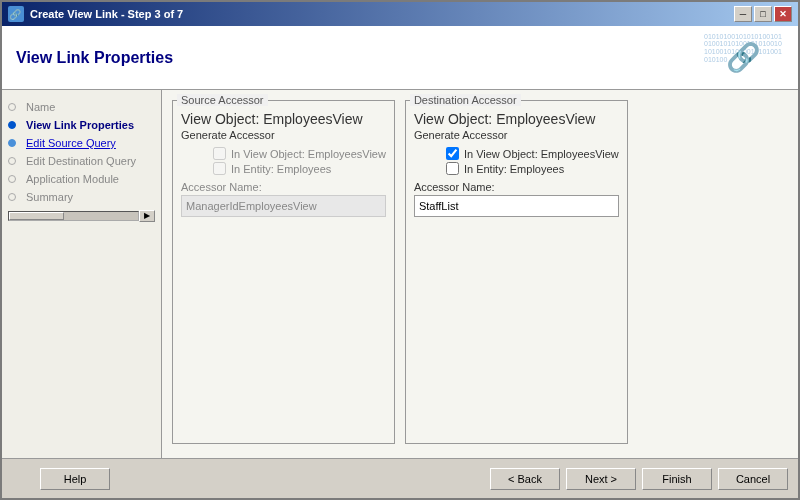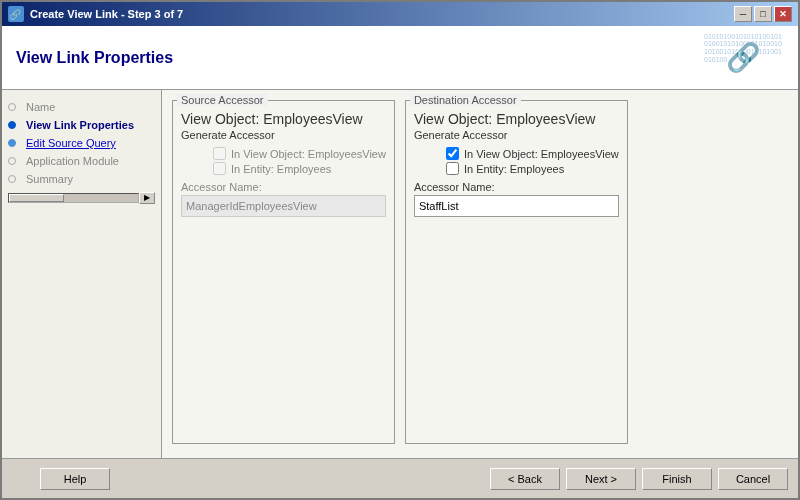--- a/index.html
+++ b/index.html
@@ -308,20 +308,24 @@
       <div class="sidebar-item active">
         <span class="bullet bullet-active"></span>
         <span>View Link Properties</span>
       </div>
 
       <div class="sidebar-item link">
         <span class="bullet bullet-done"></span>
         <span>Edit Source Query</span>
       </div>
 
+      <div class="sidebar-item">
+        <span class="bullet bullet-empty"></span>
+        <span>Edit Destination Query</span>
+      </div>
 
       <div class="sidebar-item">
         <span class="bullet bullet-empty"></span>
         <span>Application Module</span>
       </div>
 
       <div class="sidebar-item">
         <span class="bullet bullet-empty"></span>
         <span>Summary</span>
       </div>

